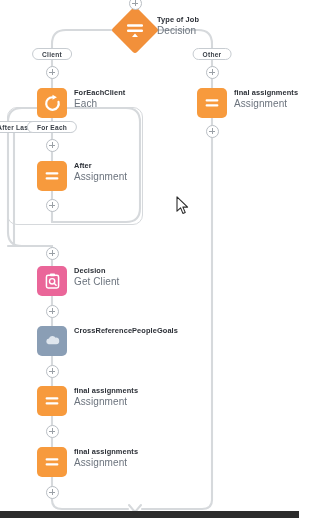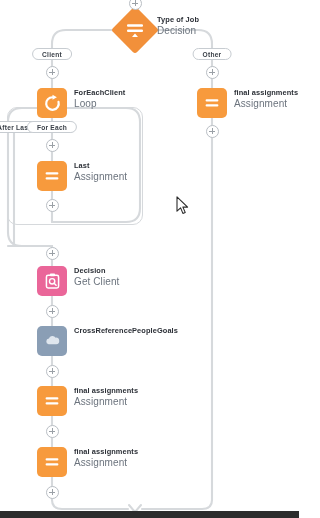--- a/index.html
+++ b/index.html
@@ -126,36 +126,36 @@
 
   <div class="node" style="left:52px;top:103px;">
     <div class="sq loop">
       <svg width="19" height="19" viewBox="0 0 20 20" xmlns="http://www.w3.org/2000/svg">
         <path d="M10 3.4 A6.6 6.6 0 1 0 16.3 8.2" fill="none" stroke="#ffffff" stroke-width="2.3" stroke-linecap="round"></path>
         <path d="M10 0.9 L10 6.1 L14.6 3.5 Z" fill="#ffffff"></path>
       </svg>
     </div>
     <div class="labels">
       <div class="nm">ForEachClient</div>
-      <div class="sub">Loop</div>
+      <div class="sub">Each</div>
     </div>
   </div>
 
   <div class="pill" style="left:14px;top:127px;">After Last</div>
   <div class="pill" style="left:52px;top:127px;">For Each</div>
 
   <div class="node" style="left:52px;top:176px;">
     <div class="sq assignment">
       <svg width="18" height="18" viewBox="0 0 18 18" xmlns="http://www.w3.org/2000/svg">
         <rect x="2.6" y="5.2" width="12.8" height="2.4" rx="1.1" fill="#ffffff"></rect>
         <rect x="2.6" y="10.2" width="12.8" height="2.4" rx="1.1" fill="#ffffff"></rect>
       </svg>
     </div>
     <div class="labels">
-      <div class="nm">Last</div>
+      <div class="nm">After</div>
       <div class="sub">Assignment</div>
     </div>
   </div>
 
   <div class="node" style="left:52px;top:281px;">
     <div class="sq getrecords">
       <svg width="19" height="19" viewBox="0 0 20 20" xmlns="http://www.w3.org/2000/svg">
         <rect x="3.6" y="3.4" width="12.8" height="13.4" rx="1.8" fill="none" stroke="#ffffff" stroke-width="1.6"></rect>
         <rect x="7.2" y="1.7" width="5.6" height="2.9" rx="1.1" fill="#ffffff"></rect>
         <circle cx="9.6" cy="9.8" r="2.8" fill="none" stroke="#ffffff" stroke-width="1.5"></circle>

